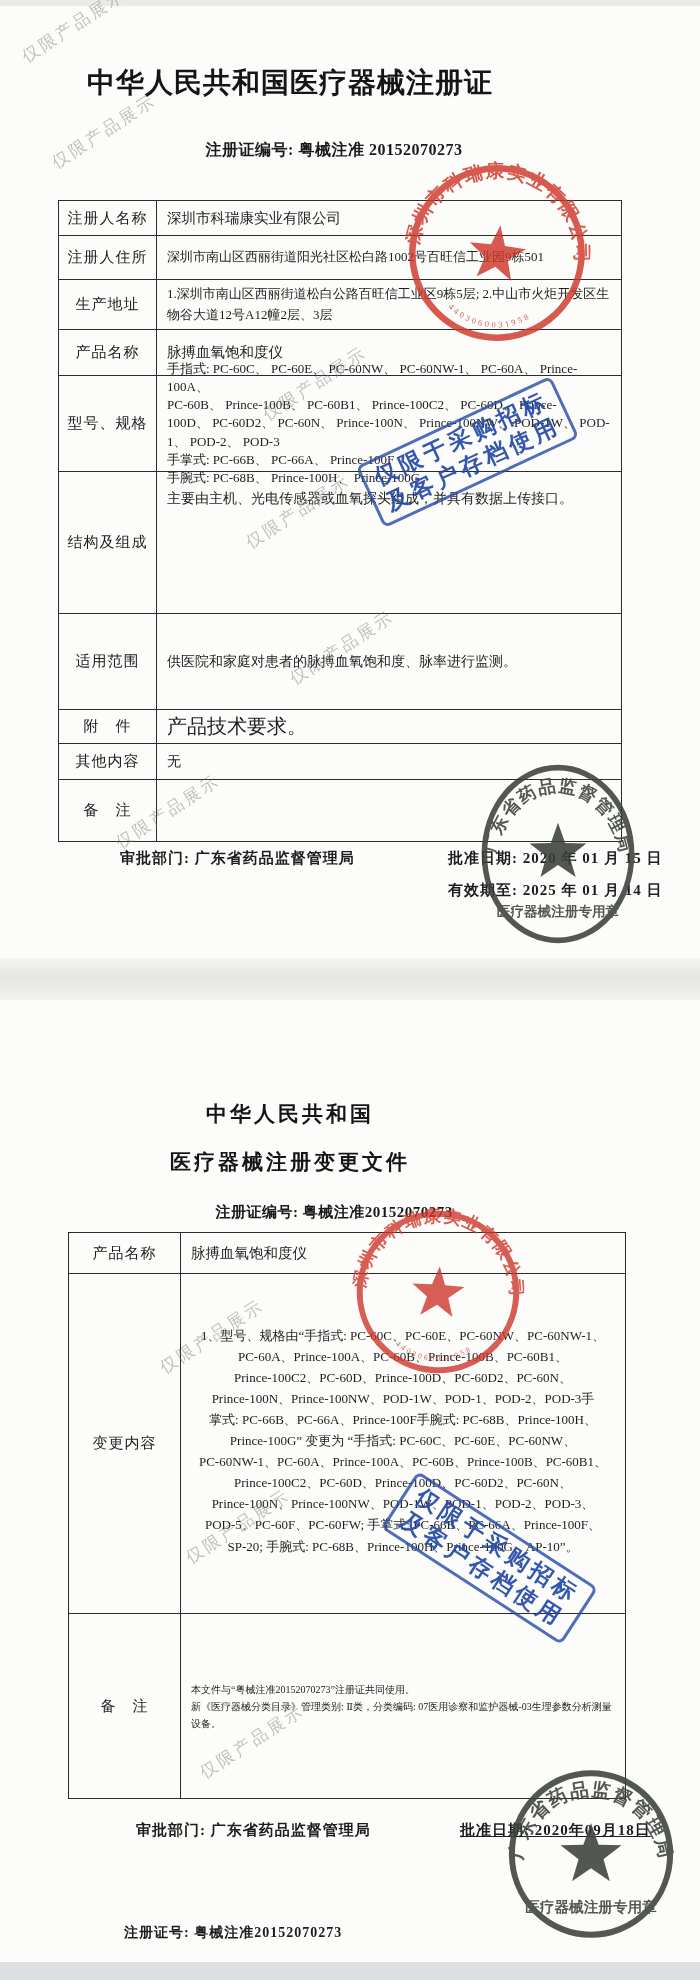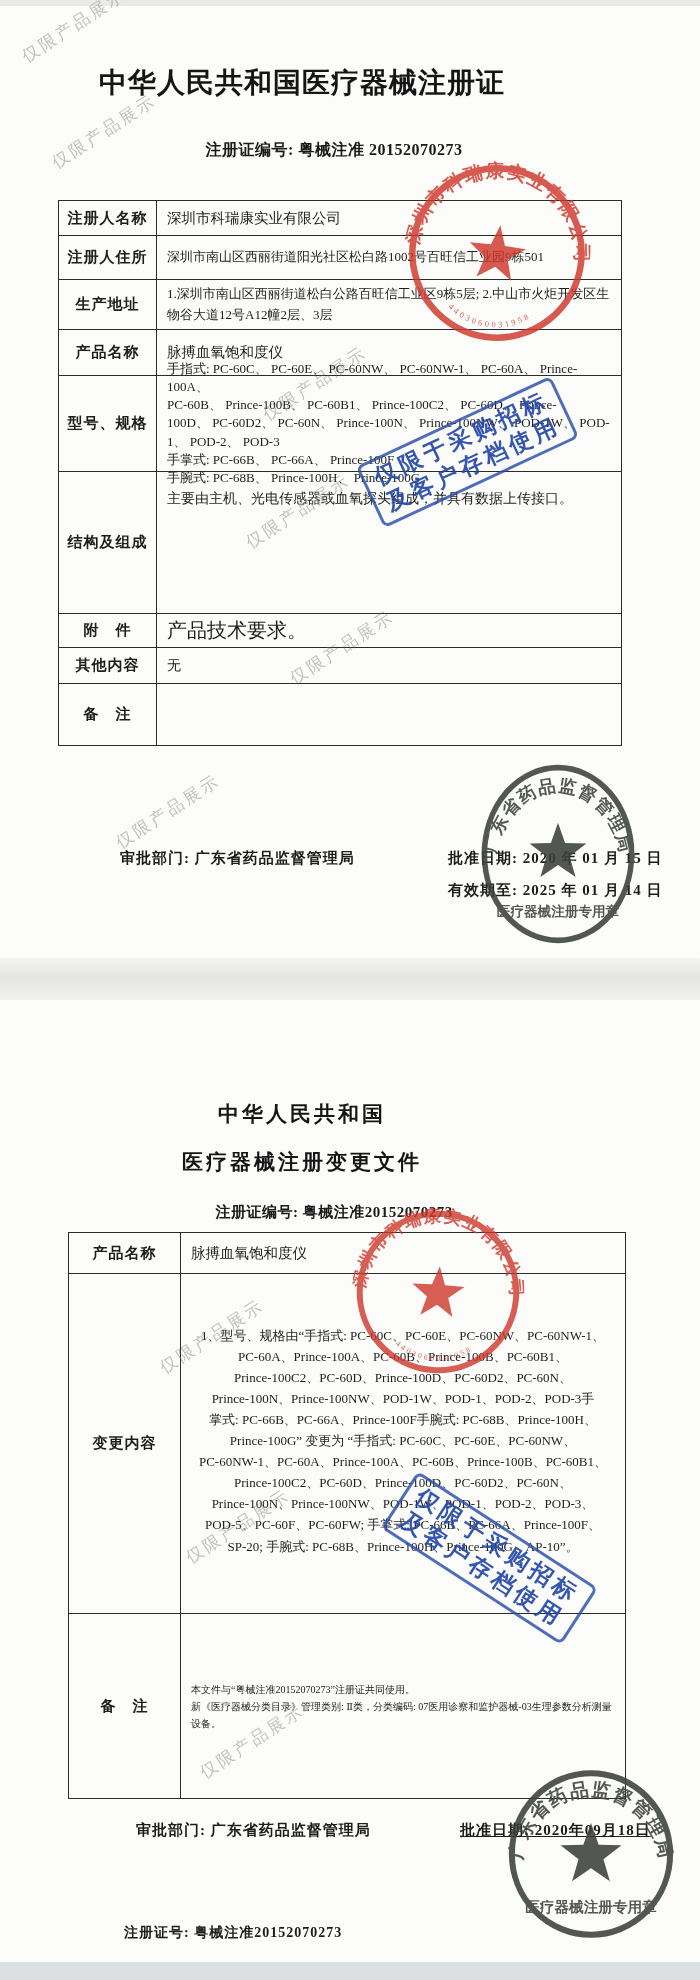--- a/index.html
+++ b/index.html
@@ -1,25 +1,25 @@
 <!DOCTYPE html>
 <html><head>
 <meta charset="utf-8">
 <style>
   html,body{margin:0;padding:0;}
   body{background:#e8e9e7;font-family:"Liberation Serif","DejaVu Serif",serif;}
   #doc{position:relative;width:700px;height:1980px;margin:0 auto;background:#fcfcfa;overflow:hidden;color:#1d1d1d;}
   .band{position:absolute;left:0;width:700px;}
   .wm{position:absolute;font-size:17px;letter-spacing:3px;color:rgba(110,110,110,.42);transform:rotate(-33deg);white-space:nowrap;z-index:6;font-family:"Liberation Sans","DejaVu Sans",sans-serif;}
-  .title1{position:absolute;left:16px;width:572px;text-align:center;font-weight:bold;color:#151515;}
+  .title1{position:absolute;left:4px;width:572px;text-align:center;font-weight:bold;color:#151515;}
   .certline{position:absolute;left:0;width:668px;text-align:center;font-weight:bold;font-size:16px;color:#1a1a1a;letter-spacing:.5px;}
   .tbl{position:absolute;border:1.6px solid #2b2b2b;background:transparent;z-index:2;}
   .row{display:flex;border-top:1.6px solid #2b2b2b;box-sizing:border-box;}
   .row.first{border-top:none;}
-  .lab{flex:0 0 98px;width:98px;border-right:1.6px solid #2b2b2b;display:flex;align-items:center;justify-content:center;font-weight:bold;font-size:15px;text-align:center;box-sizing:border-box;letter-spacing:1px;}
+  .lab{flex:0 0 98px;width:98px;border-right:1.6px solid #2b2b2b;display:flex;align-items:center;justify-content:center;font-weight:normal;font-size:15px;text-align:center;box-sizing:border-box;letter-spacing:1px;}
   .val{flex:1;padding:4px 10px;font-size:13px;line-height:1.55;display:flex;align-items:center;box-sizing:border-box;}
   .val.pre{white-space:pre-line;}
   .val.top{align-items:flex-start;padding-top:16px;}
   .footrow{position:absolute;font-weight:bold;font-size:15px;letter-spacing:1px;white-space:nowrap;z-index:3;margin-left:40px;}
   .stamp{position:absolute;z-index:8;pointer-events:none;}
   .bluestamp{position:absolute;z-index:9;border:3.5px solid rgba(40,77,171,.82);border-radius:7px;color:rgba(35,72,168,.92);font-weight:bold;text-align:center;font-size:23px;letter-spacing:4px;line-height:1.22;padding:3px 10px;white-space:nowrap;background:rgba(255,255,255,0);}
   .t2lab{flex:0 0 112px;width:112px;}
   .changebody{display:block;text-align:center;padding-top:30px;white-space:pre-line;font-size:13px;line-height:1.62;}
   .changelast{text-align:left;margin-top:2px;}
   svg text{font-family:"Liberation Serif","DejaVu Serif",serif;}
@@ -71,20 +71,24 @@
       <div class="val pre" style="line-height:1.4;">手指式: PC-60C、 PC-60E、 PC-60NW、 PC-60NW-1、 PC-60A、 Prince-100A、
 PC-60B、 Prince-100B、 PC-60B1、 Prince-100C2、 PC-60D、 Prince-
 100D、 PC-60D2、 PC-60N、 Prince-100N、 Prince-100NW、 POD-1W、 POD-
 1、 POD-2、 POD-3
 手掌式: PC-66B、 PC-66A、 Prince-100F
 手腕式: PC-68B、 Prince-100H、 Prince-100G</div>
     </div>
     <div class="row" style="height:142px;">
       <div class="lab">结构及组成</div>
       <div class="val top" style="font-size:14px;">主要由主机、光电传感器或血氧探头组成，并具有数据上传接口。</div>
+    </div>
+    <div class="row" style="height:96px;">
+      <div class="lab">适用范围</div>
+      <div class="val" style="font-size:14px;">供医院和家庭对患者的脉搏血氧饱和度、脉率进行监测。</div>
     </div>
     <div class="row" style="height:34px;">
       <div class="lab">附　件</div>
       <div class="val" style="font-size:20px;">产品技术要求。</div>
     </div>
     <div class="row" style="height:36px;">
       <div class="lab">其他内容</div>
       <div class="val" style="font-size:14px;">无</div>
     </div>
     <div class="row" style="height:62px;">

